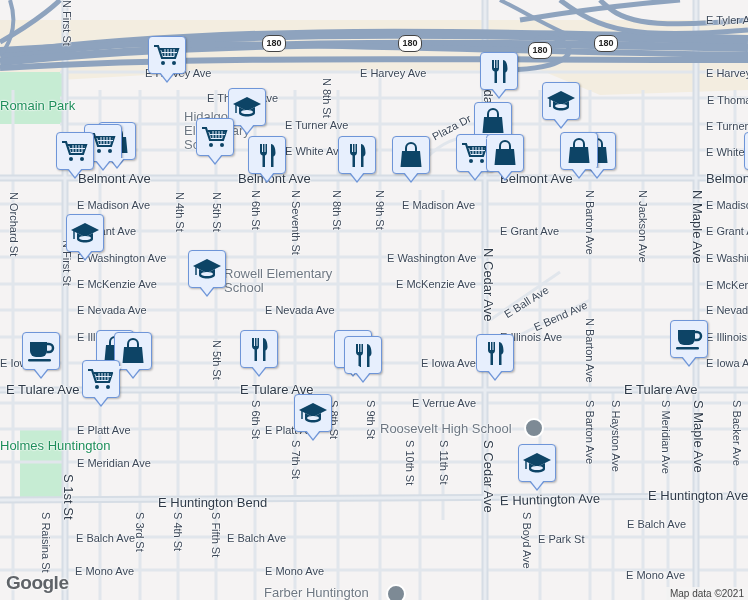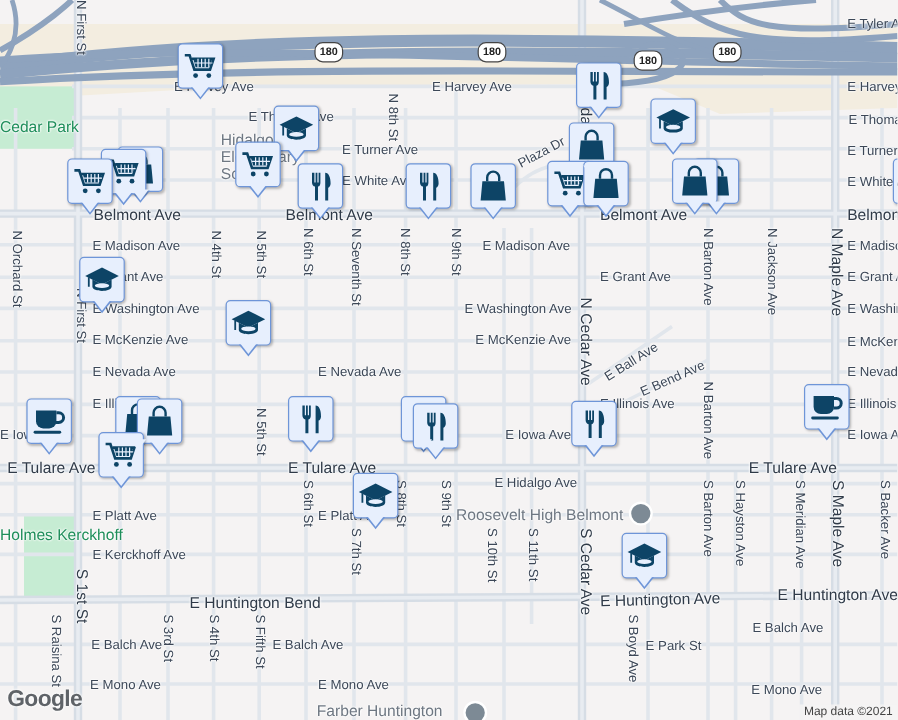--- a/index.html
+++ b/index.html
@@ -105,25 +105,26 @@
       <path d="M520 20 C580 10 620 5 680 0" stroke-width="5"></path>
       <path d="M500 0 C540 20 560 35 600 45" stroke-width="4"></path>
     </g>
   </svg>
 
   <div class="shield" style="left:262px;top:35px;">180</div>
   <div class="shield" style="left:398px;top:35px;">180</div>
   <div class="shield" style="left:528px;top:42px;">180</div>
   <div class="shield" style="left:594px;top:35px;">180</div>
 
-  <div class="lbl park" style="left:0;top:100px;">Cedar Park</div>
-  <div class="lbl park" style="left:0;top:440px;">Holmes Kerckhoff</div>
+  <div class="lbl park" style="left:0;top:100px;">Romain Park</div>
+  <div class="lbl park" style="left:0;top:440px;">Holmes Huntington</div>
 
   <div class="lbl poi" style="left:184px;top:110px;width:80px;white-space:normal;line-height:14px;">Hidalgo Elementary School</div>
-  <div class="lbl poi" style="left:380px;top:423px;">Roosevelt High Belmont</div>
+  <div class="lbl poi" style="left:224px;top:267px;width:130px;white-space:normal;line-height:14px;">Rowell Elementary School</div>
+  <div class="lbl poi" style="left:380px;top:423px;">Roosevelt High School</div>
   <div class="poi-dot" style="left:524px;top:418px;"></div>
   <div class="lbl poi" style="left:264px;top:587px;">Farber Huntington</div>
   <div class="poi-dot" style="left:386px;top:584px;"></div>
 
   <div class="lbl" style="left:706px;top:14px;">E Tyler Ave</div>
   <div class="lbl" style="left:145px;top:67px;">E Harvey Ave</div>
   <div class="lbl" style="left:360px;top:67px;">E Harvey Ave</div>
   <div class="lbl" style="left:706px;top:67px;">E Harvey Ave</div>
   <div class="lbl" style="left:207px;top:92px;">E Thomas Ave</div>
   <div class="lbl" style="left:707px;top:94px;">E Thomas Ave</div>
@@ -157,24 +158,24 @@
   <div class="lbl" style="left:500px;top:331px;">E Illinois Ave</div>
   <div class="lbl" style="left:706px;top:331px;">E Illinois Ave</div>
   <div class="lbl" style="left:0;top:357px;">E Iowa Ave</div>
   <div class="lbl" style="left:421px;top:357px;">E Iowa Ave</div>
   <div class="lbl" style="left:706px;top:357px;">E Iowa Ave</div>
 
   <div class="lbl major" style="left:6px;top:384px;">E Tulare Ave</div>
   <div class="lbl major" style="left:240px;top:384px;">E Tulare Ave</div>
   <div class="lbl major" style="left:624px;top:384px;">E Tulare Ave</div>
 
-  <div class="lbl" style="left:412px;top:397px;">E Hidalgo Ave</div>
+  <div class="lbl" style="left:412px;top:397px;">E Verrue Ave</div>
   <div class="lbl" style="left:77px;top:424px;">E Platt Ave</div>
   <div class="lbl" style="left:265px;top:424px;">E Platt Ave</div>
-  <div class="lbl" style="left:77px;top:457px;">E Kerckhoff Ave</div>
+  <div class="lbl" style="left:77px;top:457px;">E Meridian Ave</div>
 
   <div class="lbl major" style="left:158px;top:497px;">E Huntington Bend</div>
   <div class="lbl major" style="left:500px;top:494px;transform:rotate(-1.5deg);">E Huntington Ave</div>
   <div class="lbl major" style="left:648px;top:490px;">E Huntington Ave</div>
 
   <div class="lbl" style="left:76px;top:532px;">E Balch Ave</div>
   <div class="lbl" style="left:227px;top:532px;">E Balch Ave</div>
   <div class="lbl" style="left:627px;top:518px;">E Balch Ave</div>
   <div class="lbl" style="left:538px;top:533px;">E Park St</div>
   <div class="lbl" style="left:75px;top:565px;">E Mono Ave</div>

